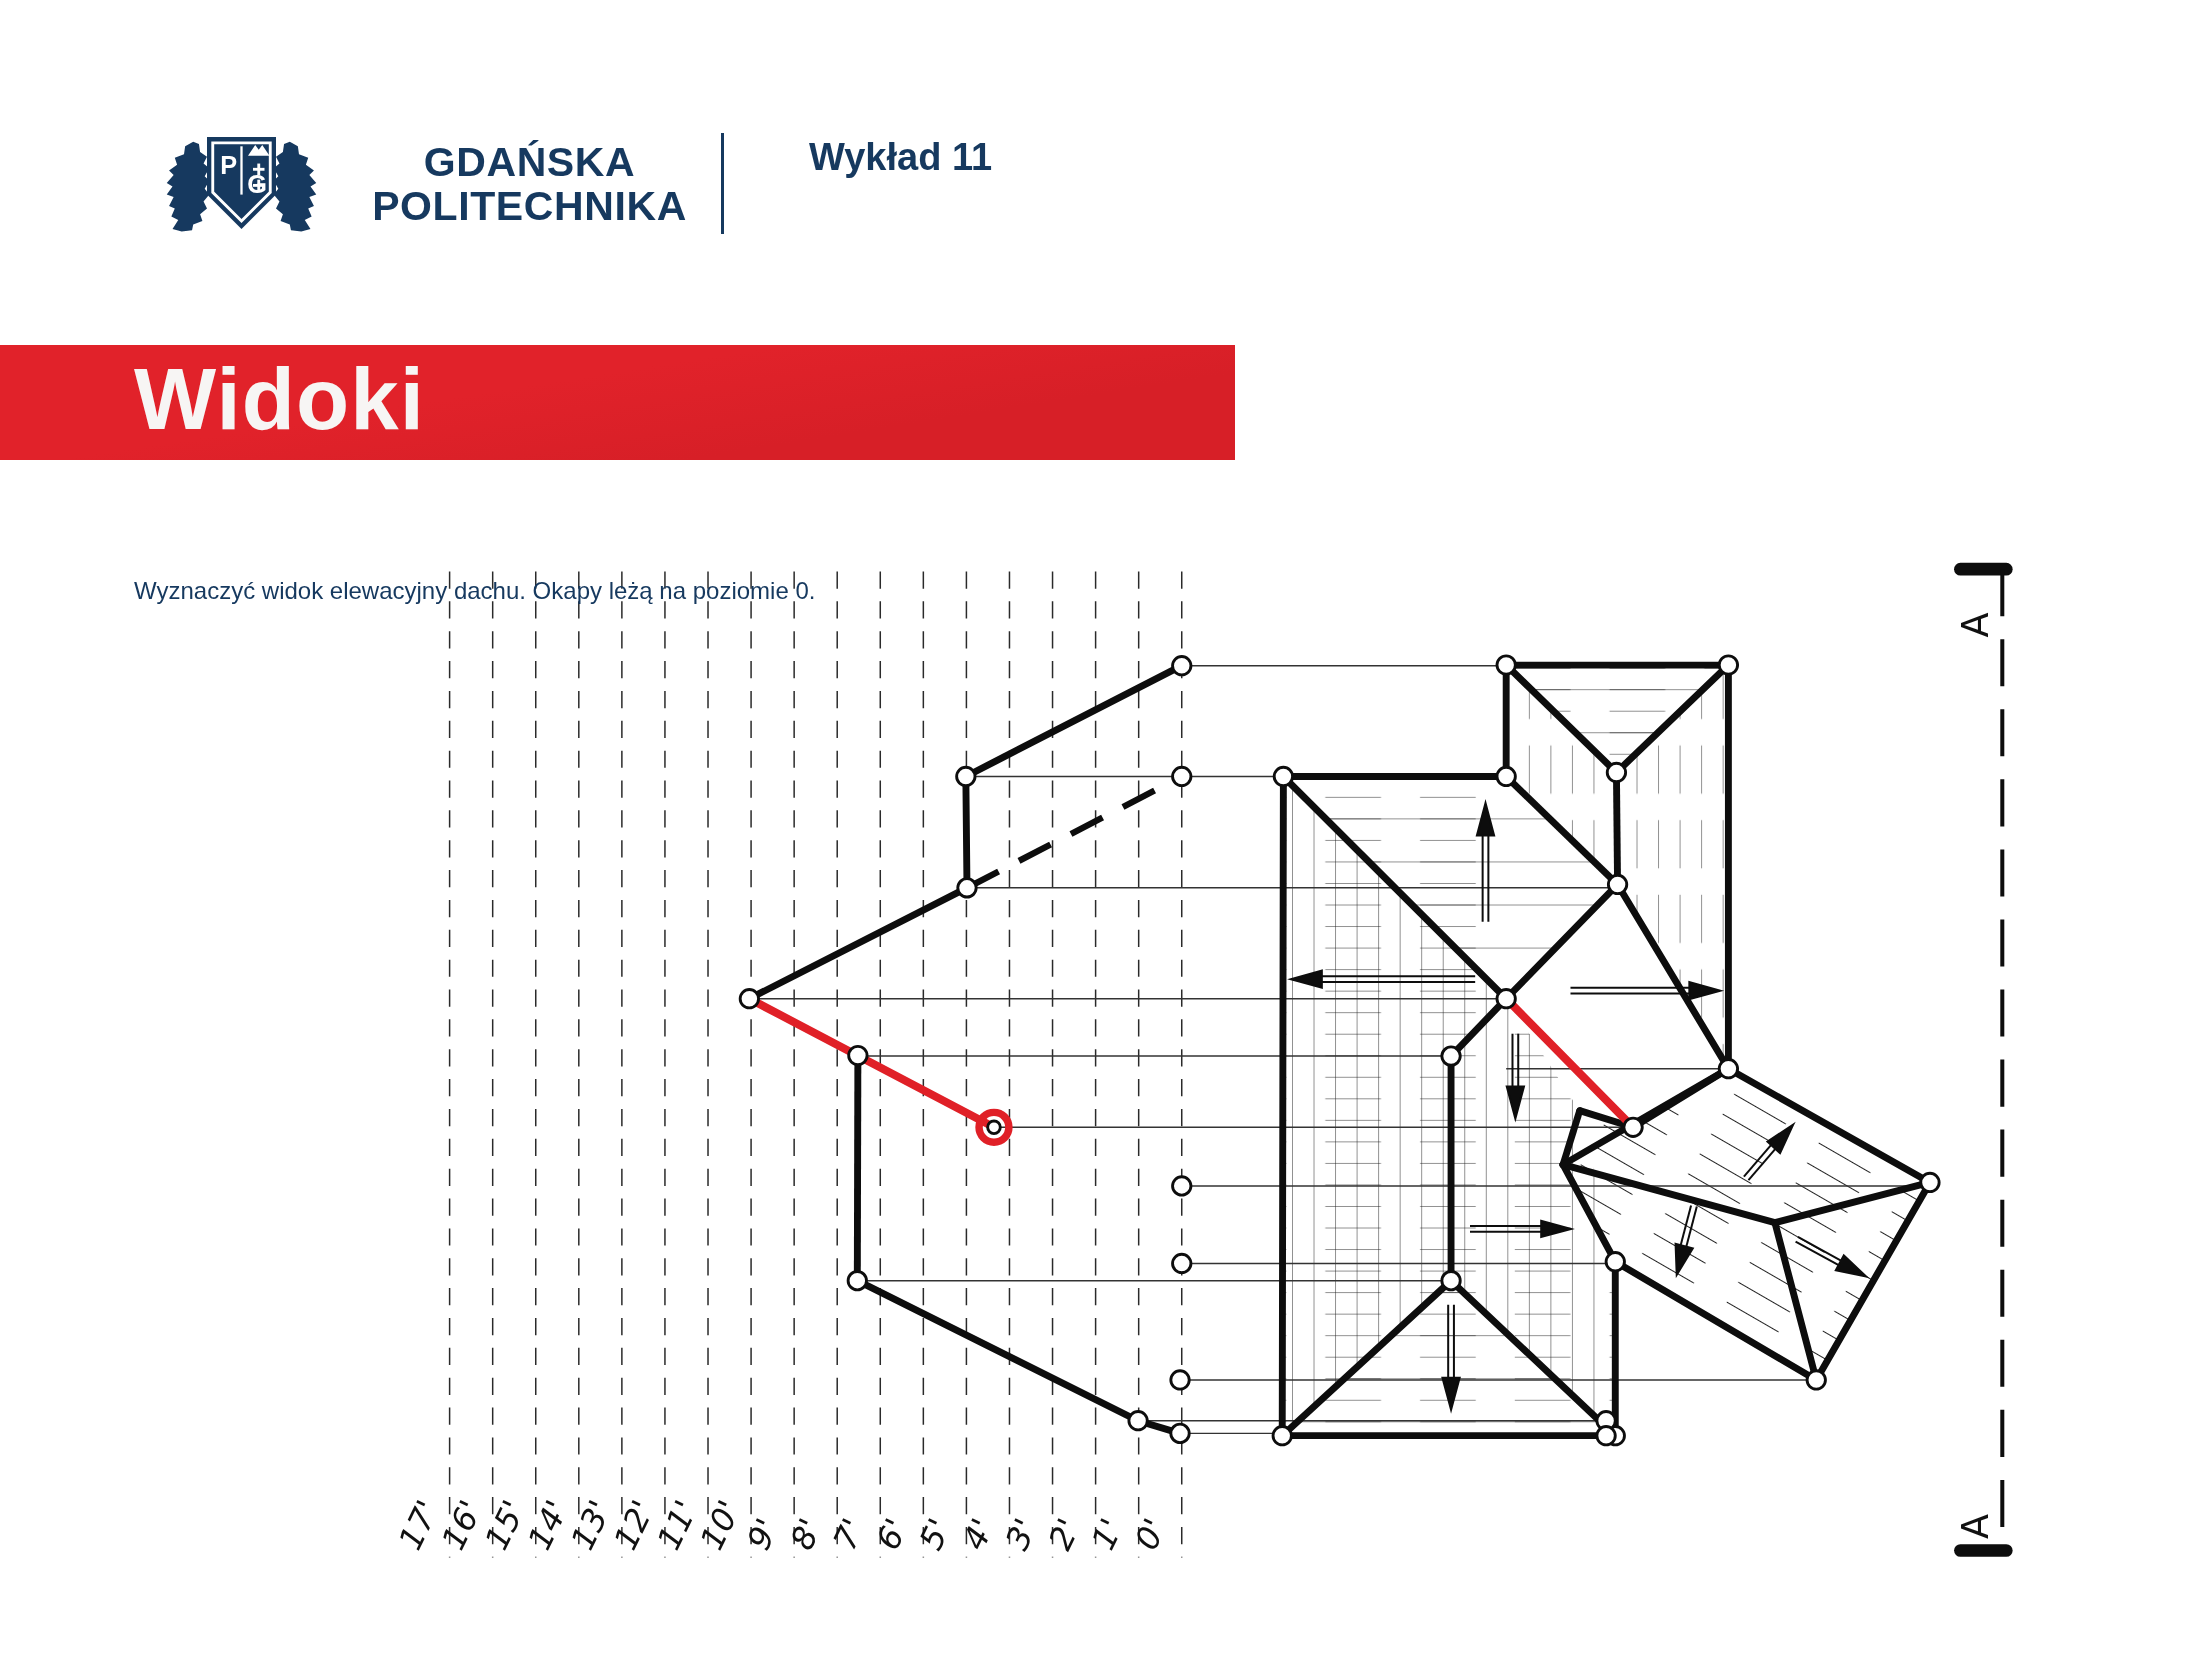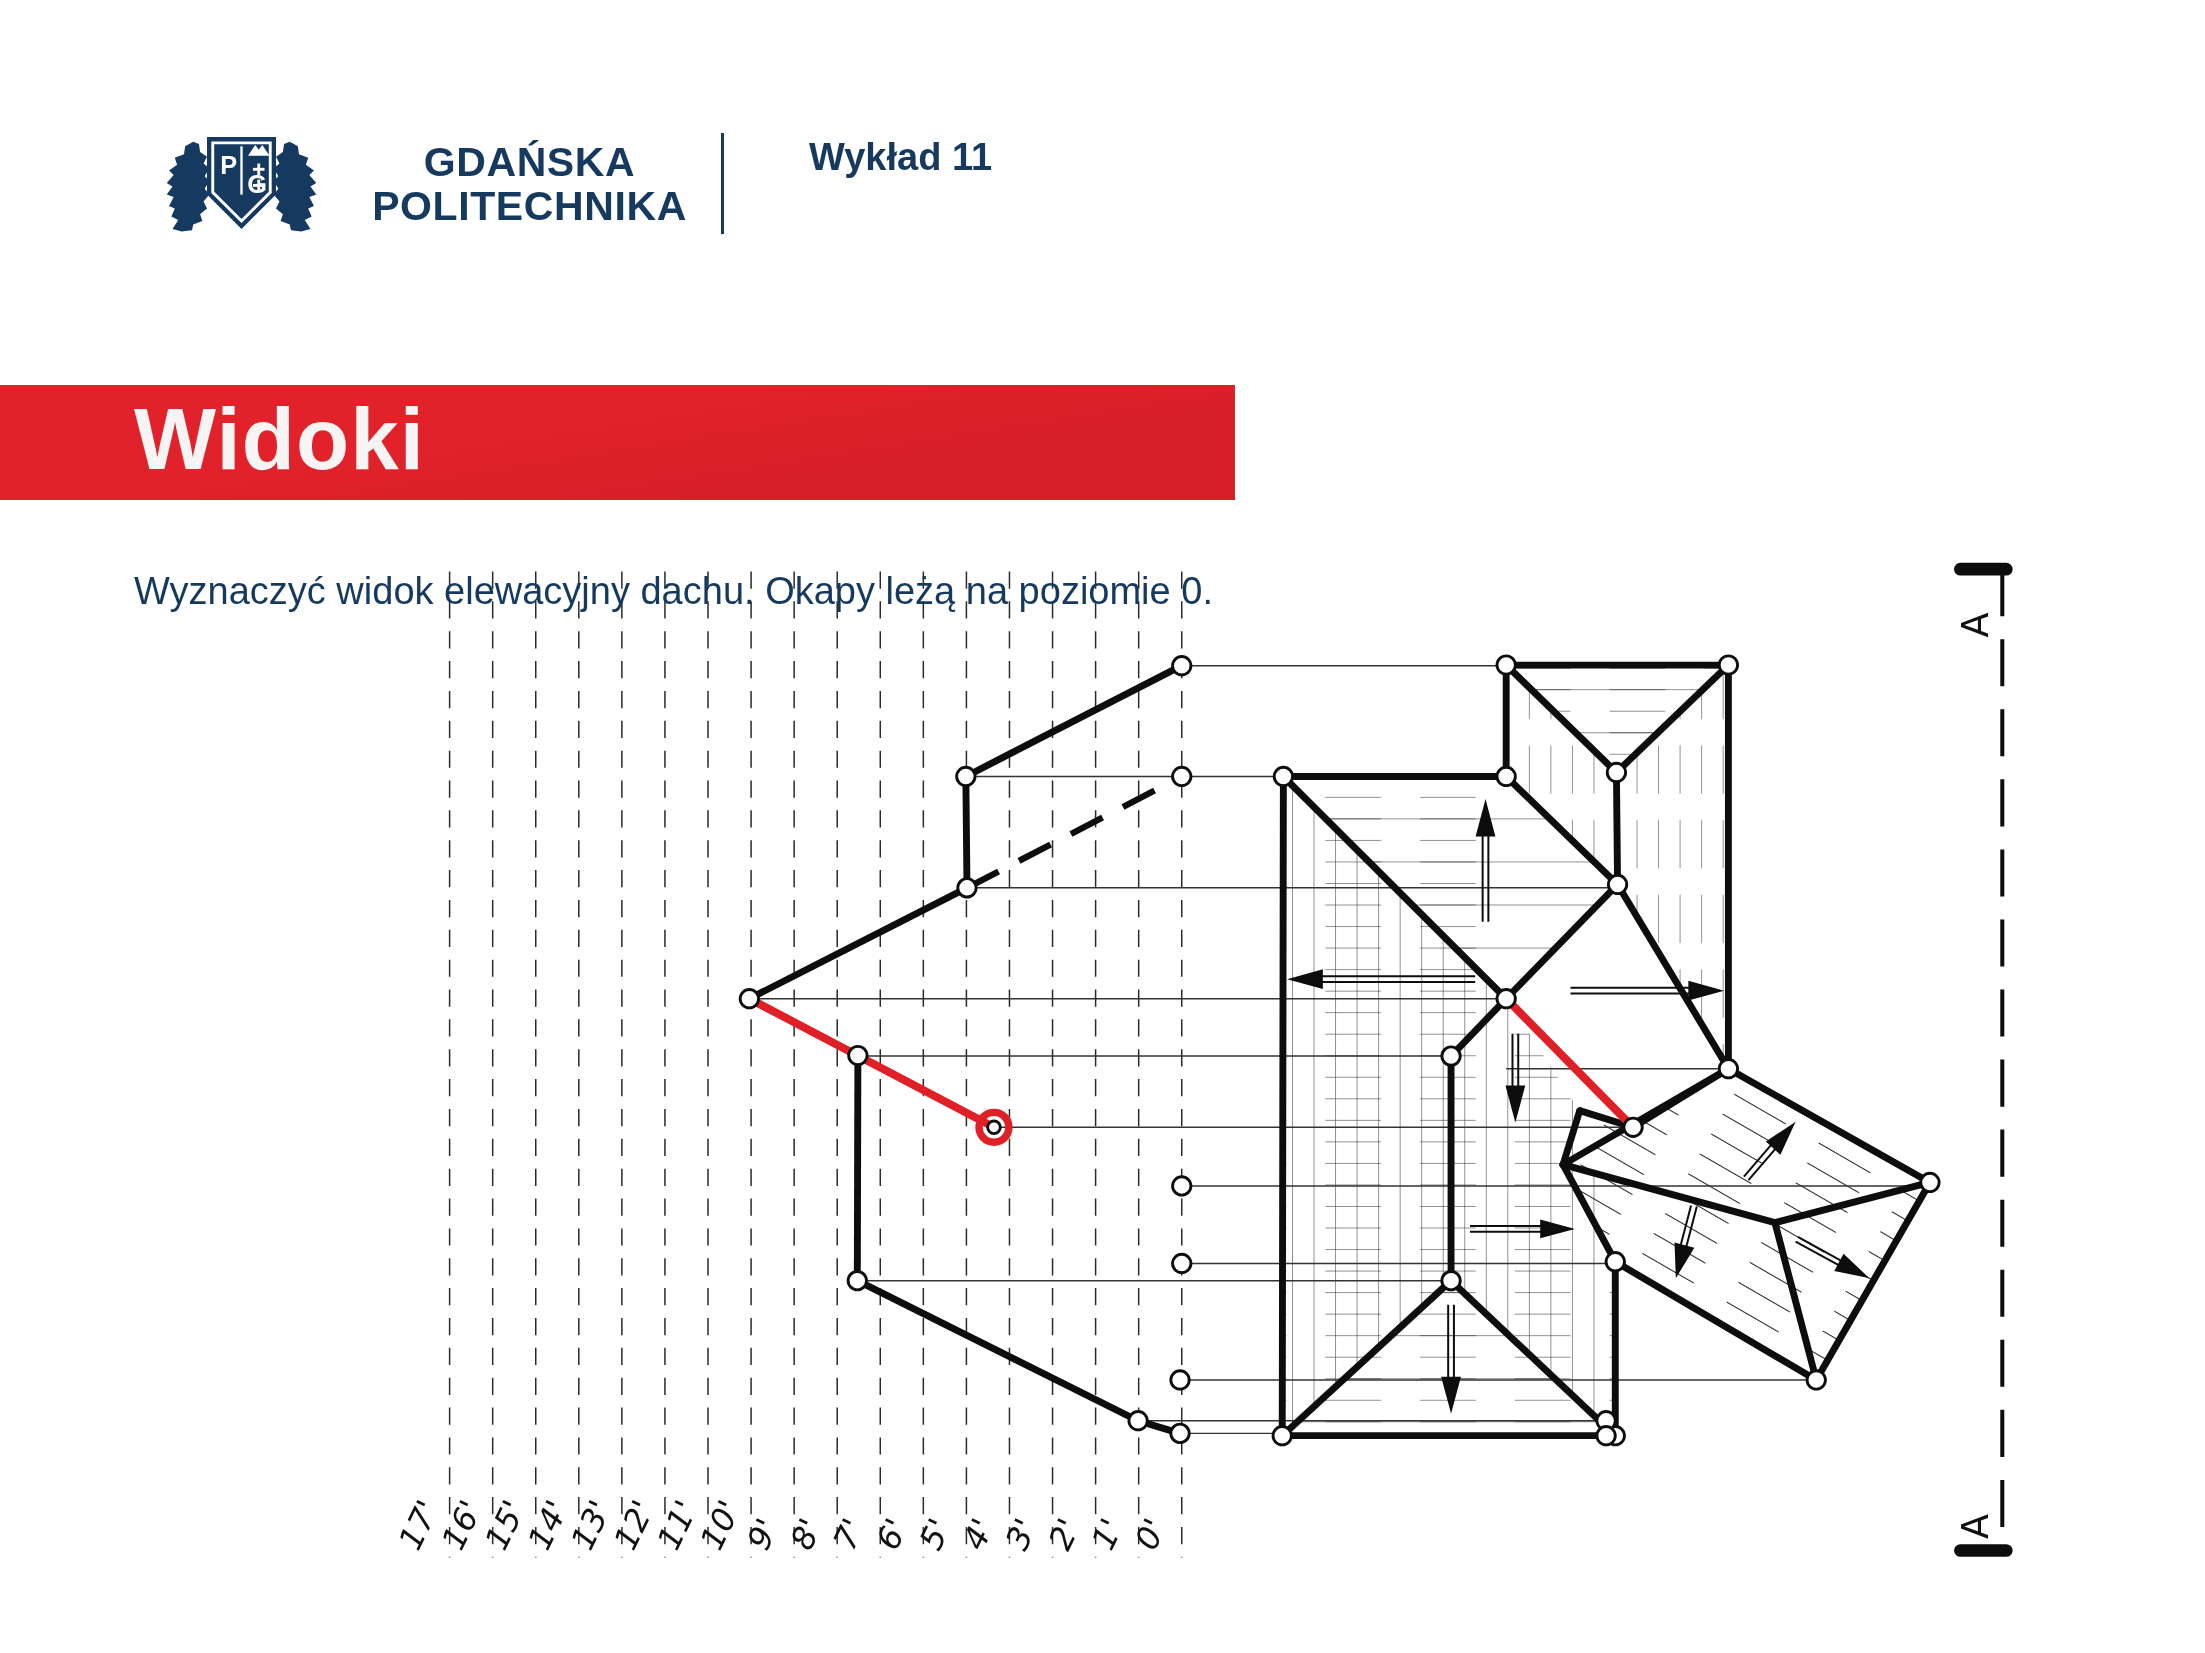--- a/index.html
+++ b/index.html
@@ -15,30 +15,29 @@
   }
   #divider{position:absolute;left:721px;top:133px;width:2.9px;height:101px;background:#16395f;}
   #lecture{
     position:absolute;left:809px;top:127px;color:#16395f;font-weight:bold;
     font-size:38px;line-height:60px;
   }
   
   #banner{
     position:absolute;left:0;top:345px;width:1235px;height:115px;
     background:linear-gradient(171deg,#e1222a 40%,#d71f27 72%);
-    margin-top:40px;
   }
   #banner .title{
     position:absolute;left:134px;top:50%;transform:translateY(-54%);
     color:#f7f5f4;font-weight:bold;font-size:87px;letter-spacing:1.1px;
   }
   
   #task{
     position:absolute;left:134px;top:560px;color:#16395f;
-    font-size:38px;line-height:62px;z-index:3;
+    font-size:24px;line-height:62px;z-index:3;
   }
   
   #drawing{position:absolute;left:0;top:0;width:2205px;height:1654px;z-index:2;}
   text.gridlab{font-family:"DejaVu Sans",sans-serif;font-style:italic;font-size:56px;fill:#111;}
   text.seclab{font-family:"DejaVu Sans",sans-serif;font-size:64px;fill:#111;}
 </style>
 </head>
 <body>
 
 <div id="logo">

